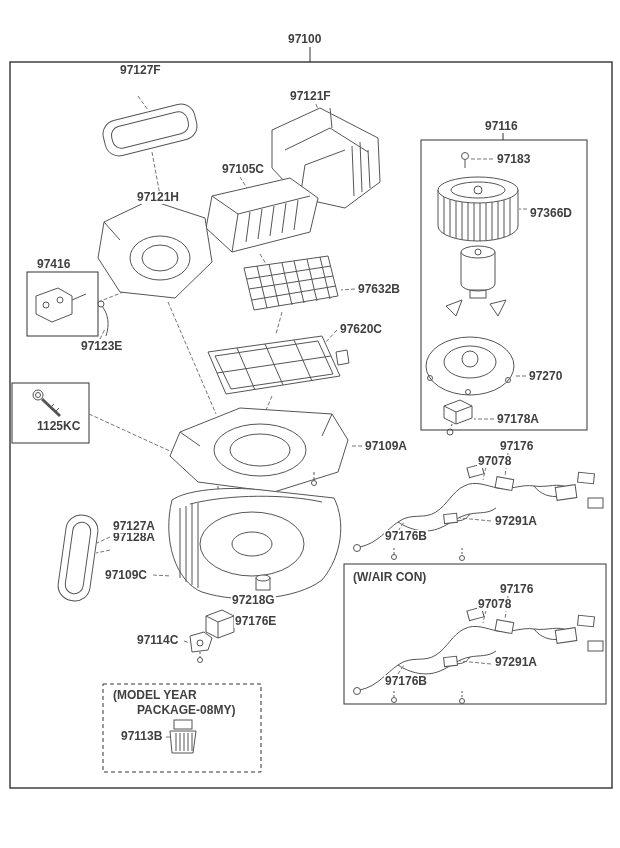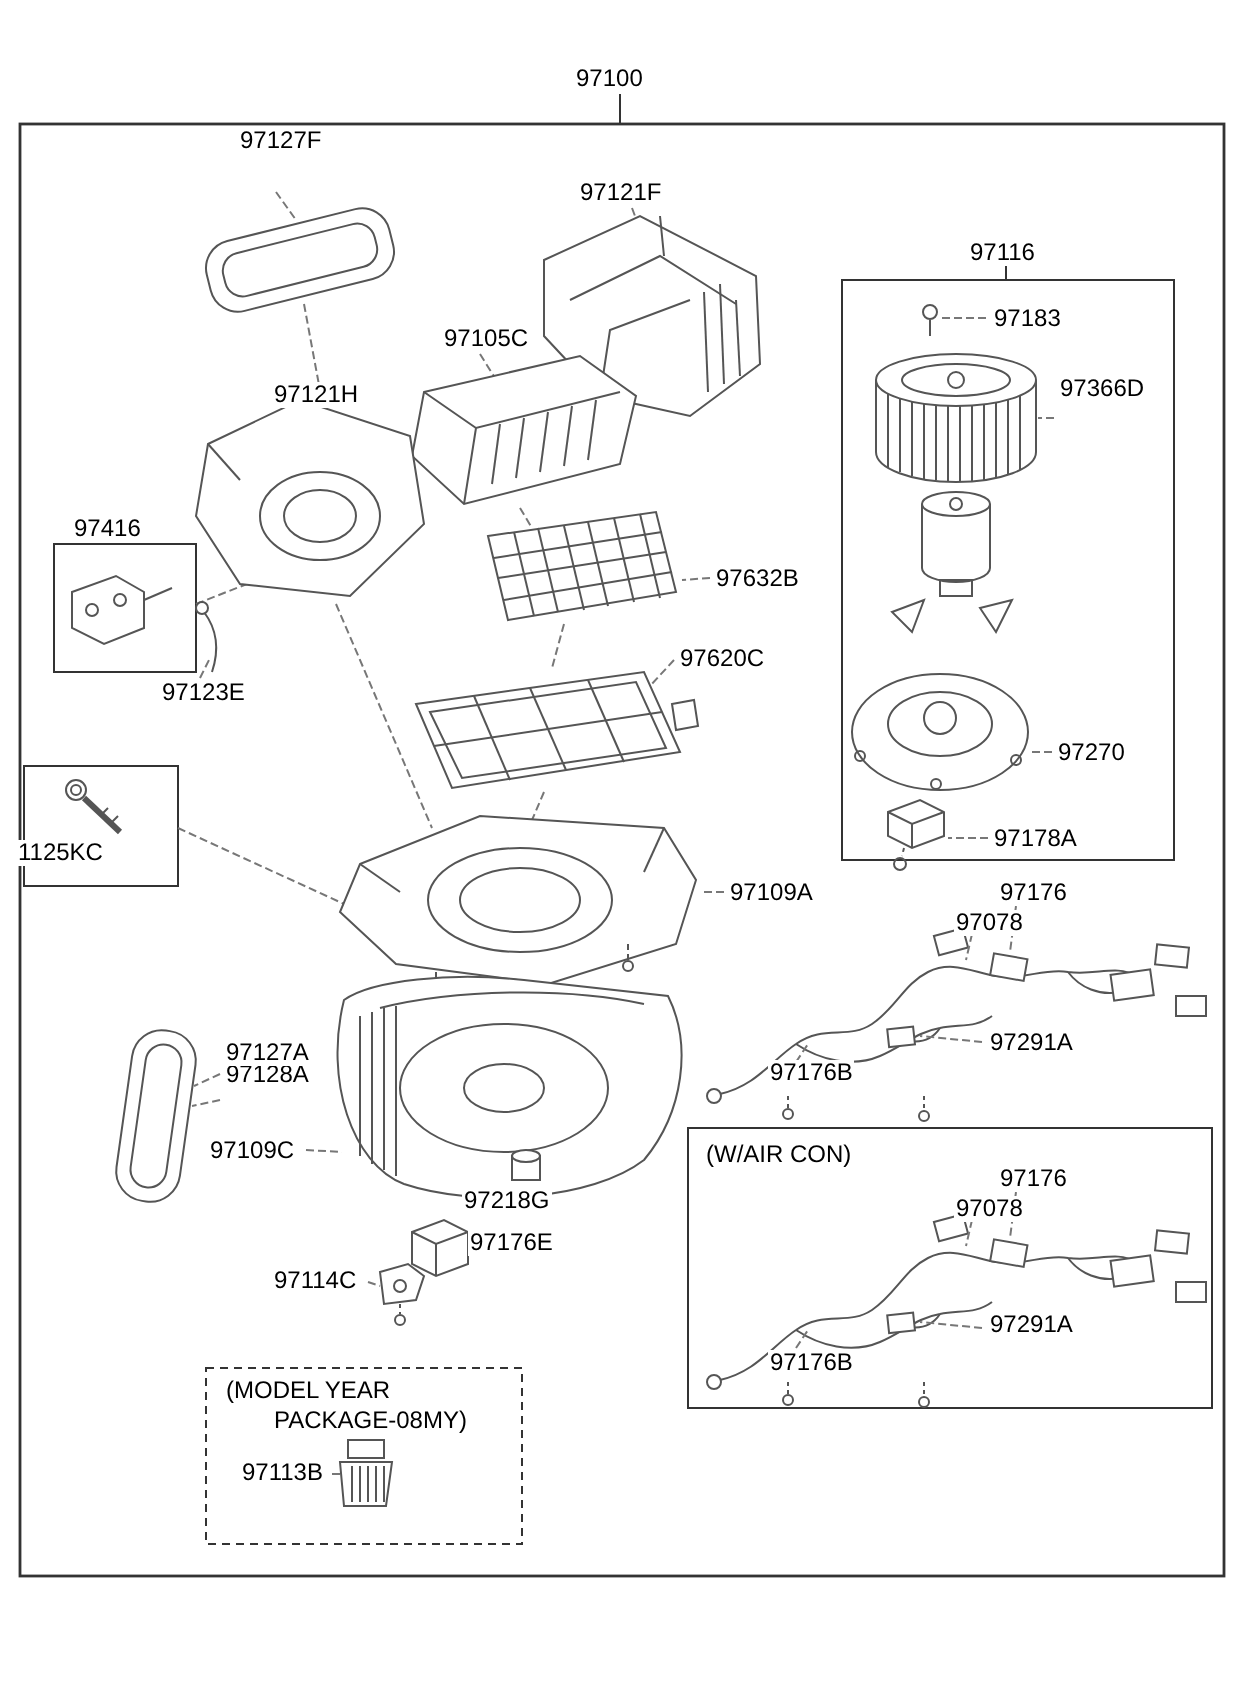--- a/index.html
+++ b/index.html
@@ -1,20 +1,20 @@
 <!DOCTYPE html>
 <html><head>
 <meta charset="utf-8">
 <style>
   html,body{margin:0;padding:0;background:#ffffff;}
   .canvas{position:relative;width:620px;height:848px;background:#fff;
           font-family:"Liberation Sans",sans-serif;overflow:hidden;}
   .canvas svg{position:absolute;left:0;top:0;}
-  .lbl{position:absolute;font-size:12px;line-height:13px;color:#000000;
-       white-space:nowrap;background:#fff;padding:0 1px;}
+  .lbl{position:absolute;font-size:12px;line-height:13px;color:#404040;
+       white-space:nowrap;background:#fff;padding:0 1px;font-weight:bold;}
 </style>
 </head>
 <body>
 
 <div class="canvas">
 
 <svg width="620" height="848" viewBox="0 0 620 848">
   <g fill="none" stroke="#555" stroke-width="1">
 
     <rect x="10" y="62" width="602" height="726" stroke="#333" stroke-width="1.4"></rect>
@@ -297,27 +297,27 @@
   </g>
 </svg>
 
 <div class="lbl" style="left:287px;top:33px">97100</div>
 <div class="lbl" style="left:119px;top:64px">97127F</div>
 <div class="lbl" style="left:289px;top:90px">97121F</div>
 <div class="lbl" style="left:484px;top:120px">97116</div>
 <div class="lbl" style="left:496px;top:153px">97183</div>
 <div class="lbl" style="left:221px;top:163px">97105C</div>
 <div class="lbl" style="left:136px;top:191px">97121H</div>
-<div class="lbl" style="left:529px;top:188px">97366D</div>
+<div class="lbl" style="left:529px;top:207px">97366D</div>
 <div class="lbl" style="left:36px;top:258px">97416</div>
 <div class="lbl" style="left:357px;top:283px">97632B</div>
 <div class="lbl" style="left:339px;top:323px">97620C</div>
 <div class="lbl" style="left:80px;top:340px">97123E</div>
 <div class="lbl" style="left:528px;top:370px">97270</div>
-<div class="lbl" style="left:8px;top:420px">1125KC</div>
+<div class="lbl" style="left:36px;top:420px">1125KC</div>
 <div class="lbl" style="left:496px;top:413px">97178A</div>
 <div class="lbl" style="left:364px;top:440px">97109A</div>
 <div class="lbl" style="left:499px;top:440px">97176</div>
 <div class="lbl" style="left:477px;top:455px">97078</div>
 <div class="lbl" style="left:494px;top:515px">97291A</div>
 <div class="lbl" style="left:384px;top:530px">97176B</div>
 <div class="lbl" style="left:112px;top:531px">97128A</div>
 <div class="lbl" style="left:112px;top:520px">97127A</div>
 <div class="lbl" style="left:104px;top:569px">97109C</div>
 <div class="lbl" style="left:231px;top:594px">97218G</div>

